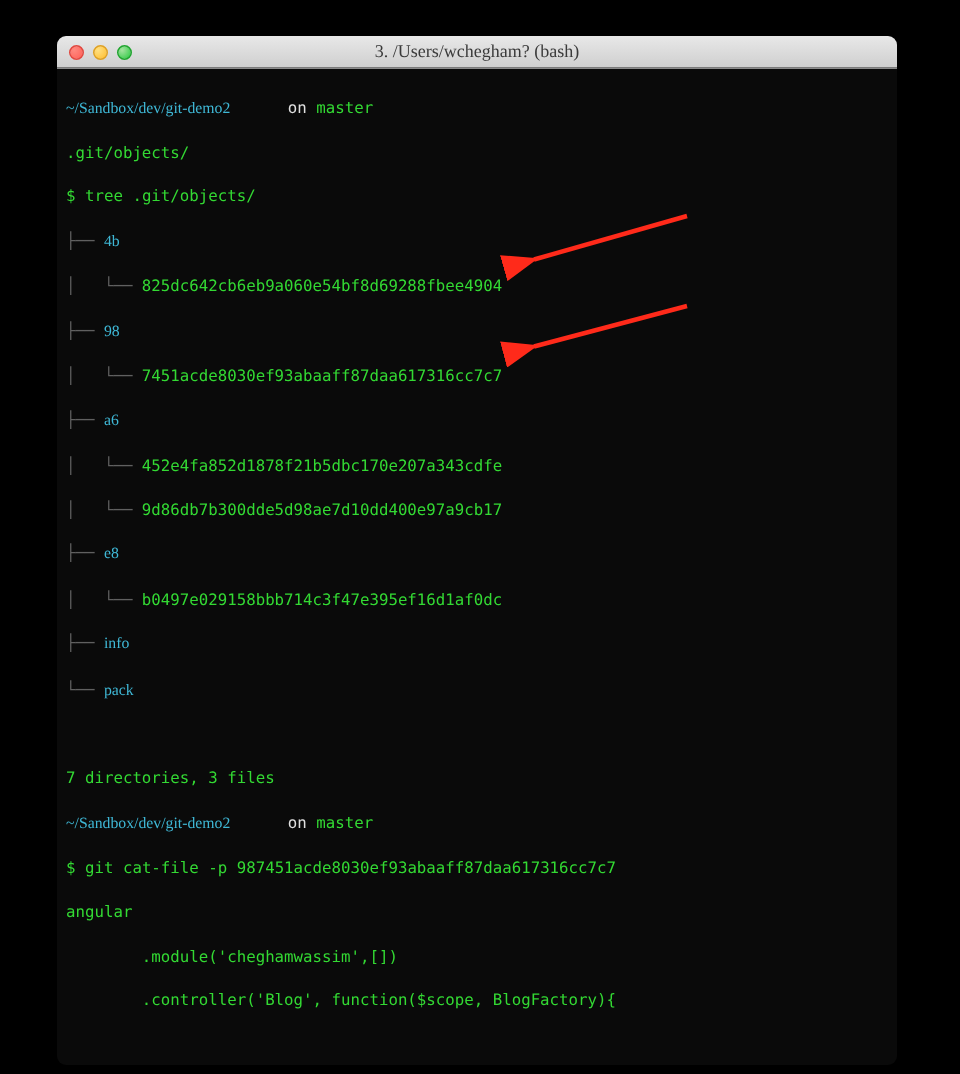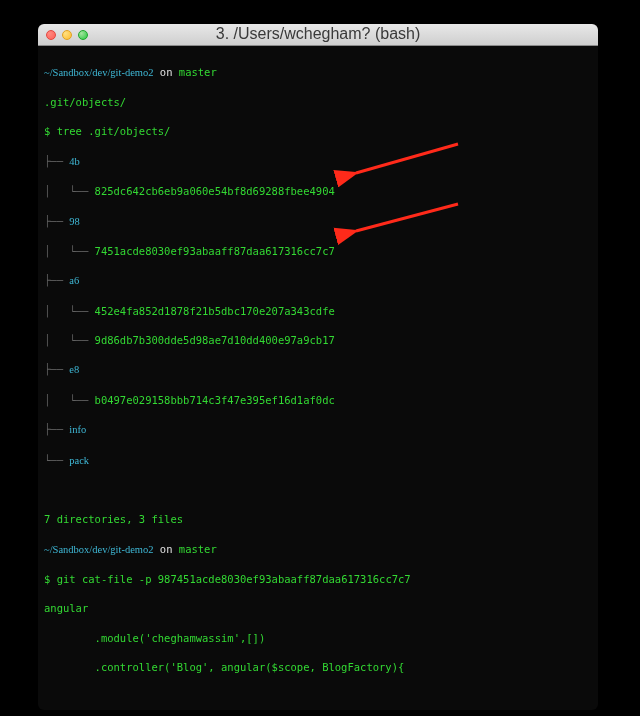--- a/index.html
+++ b/index.html
@@ -43,33 +43,33 @@
     border-radius: 50%;
     display: inline-block;
   }
   .tl-close   { background: radial-gradient(circle at 30% 30%, #ff8a80, #ff5f57); border:1px solid #e1473f;}
   .tl-min     { background: radial-gradient(circle at 30% 30%, #ffe082, #ffbd2e); border:1px solid #dfa123;}
   .tl-zoom    { background: radial-gradient(circle at 30% 30%, #a5e3a0, #28c940); border:1px solid #1fa52e;}
   .title {
     position: absolute;
     left: 0; right: 0;
     text-align: center;
-    font-family: Liberation Sans, sans-serif;
-    font-size: 16px;
+    font-family: Liberation Serif, serif;
+    font-size: 12px;
     color: #3a3a3a;
   }
   .term {
     padding: 4px 6px;
     color: #ccc;
     white-space: pre;
     overflow: hidden;
   }
   .cyan   { color: #3fb8d6; font-family: Liberation Serif, serif; }
   .green  { color: #33d933; }
-  .white  { color: #e0e0e0; }
+  .white  { color: #e0e0e0; margin-left: 32px; }
   .prompt-dollar { color: #33d933; }
   .tree-connector { color: #606060; }
   .arrows {
     position: absolute;
     pointer-events: none;
     left: 0; top: 0;
   }
   .arrow-line {
     stroke: #ff2a1a;
     stroke-width: 3;
@@ -108,21 +108,21 @@
 <span class="line"><span class="tree-connector">├── </span><span class="cyan">e8</span></span>
 <span class="line"><span class="tree-connector">│   └── </span><span class="green">b0497e029158bbb714c3f47e395ef16d1af0dc</span></span>
 <span class="line"><span class="tree-connector">├── </span><span class="cyan">info</span></span>
 <span class="line"><span class="tree-connector">└── </span><span class="cyan">pack</span></span>
 <span class="line"> </span>
 <span class="line green">7 directories, 3 files</span>
 <span class="line prompt-path"><span class="cyan">~/Sandbox/dev/git-demo2</span><span class="white"> on </span><span class="green">master</span></span>
 <span class="line"><span class="prompt-dollar">$</span> <span class="green">git cat-file -p 987451acde8030ef93abaaff87daa617316cc7c7</span></span>
 <span class="line green">angular</span>
 <span class="line green">        <span>.module('cheghamwassim',[])</span></span>
-<span class="line green">        <span>.controller('Blog', angular($scope, BlogFactory){</span></span>
+<span class="line green">        <span>.controller('Blog', function($scope, BlogFactory){</span></span>
 
 
 
 
 
 
 
 <span class="line green"></span>
 
 

